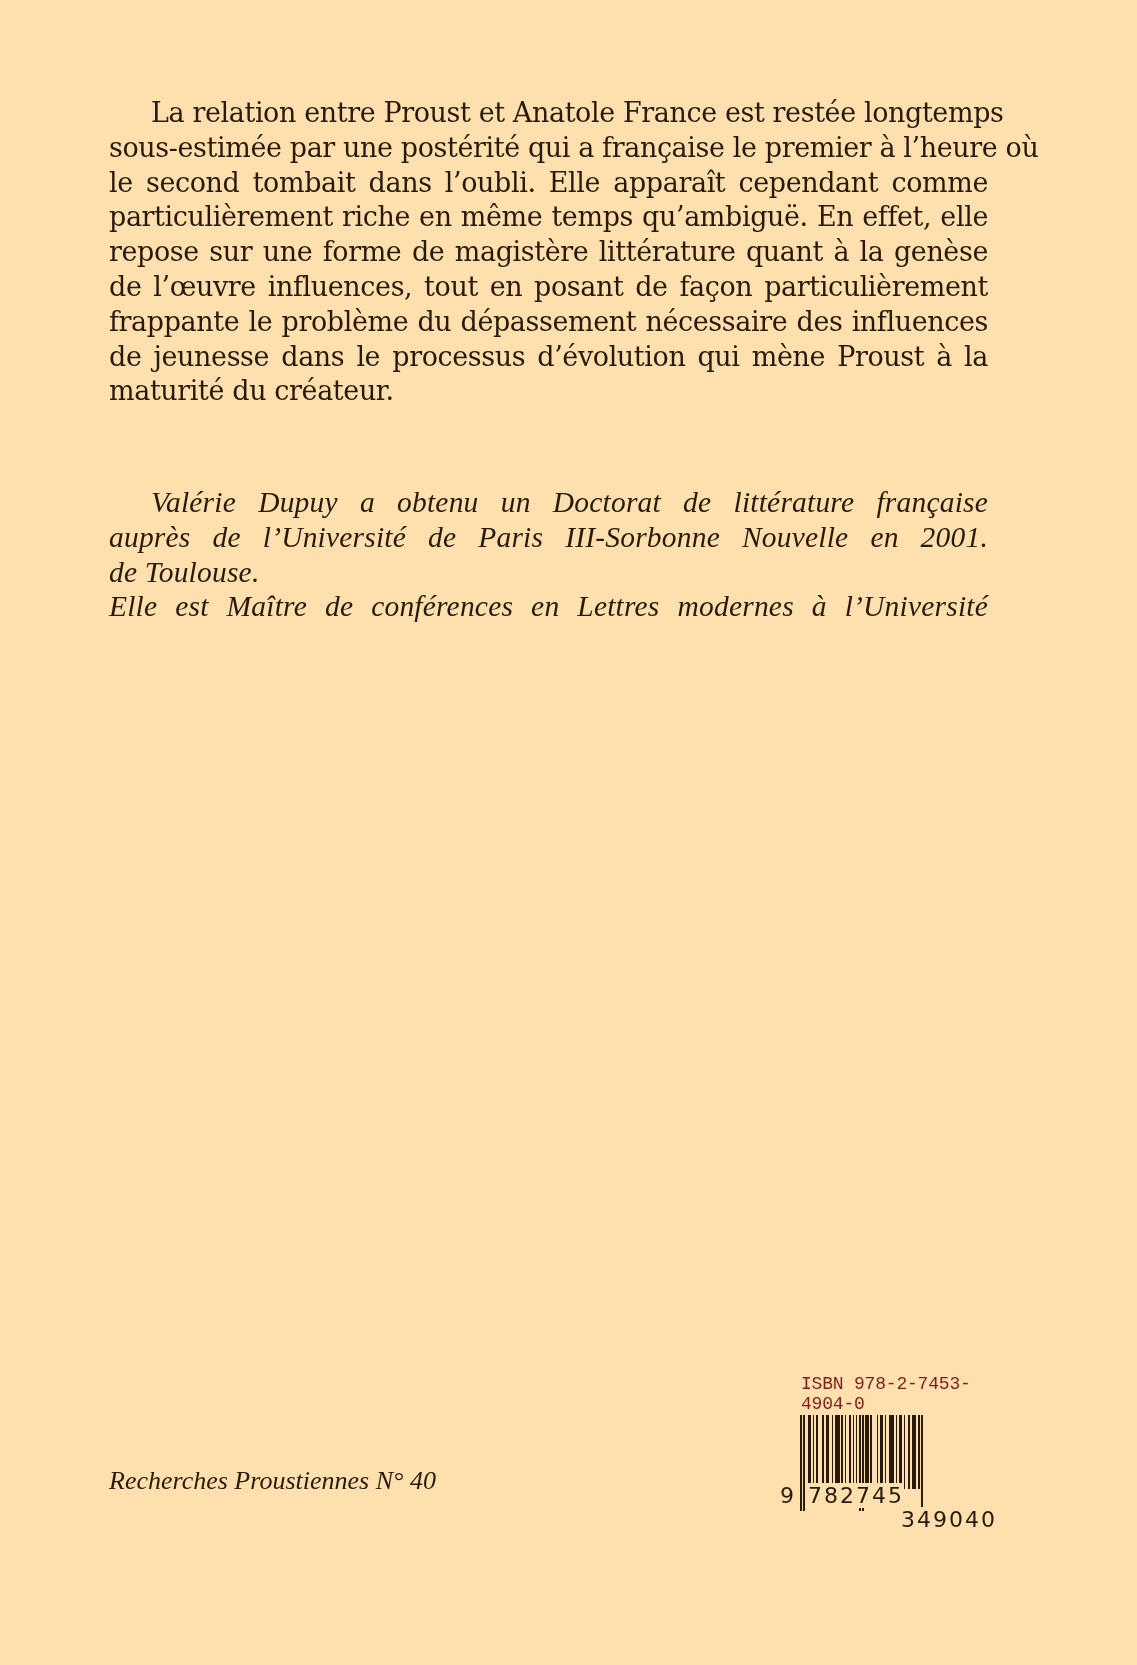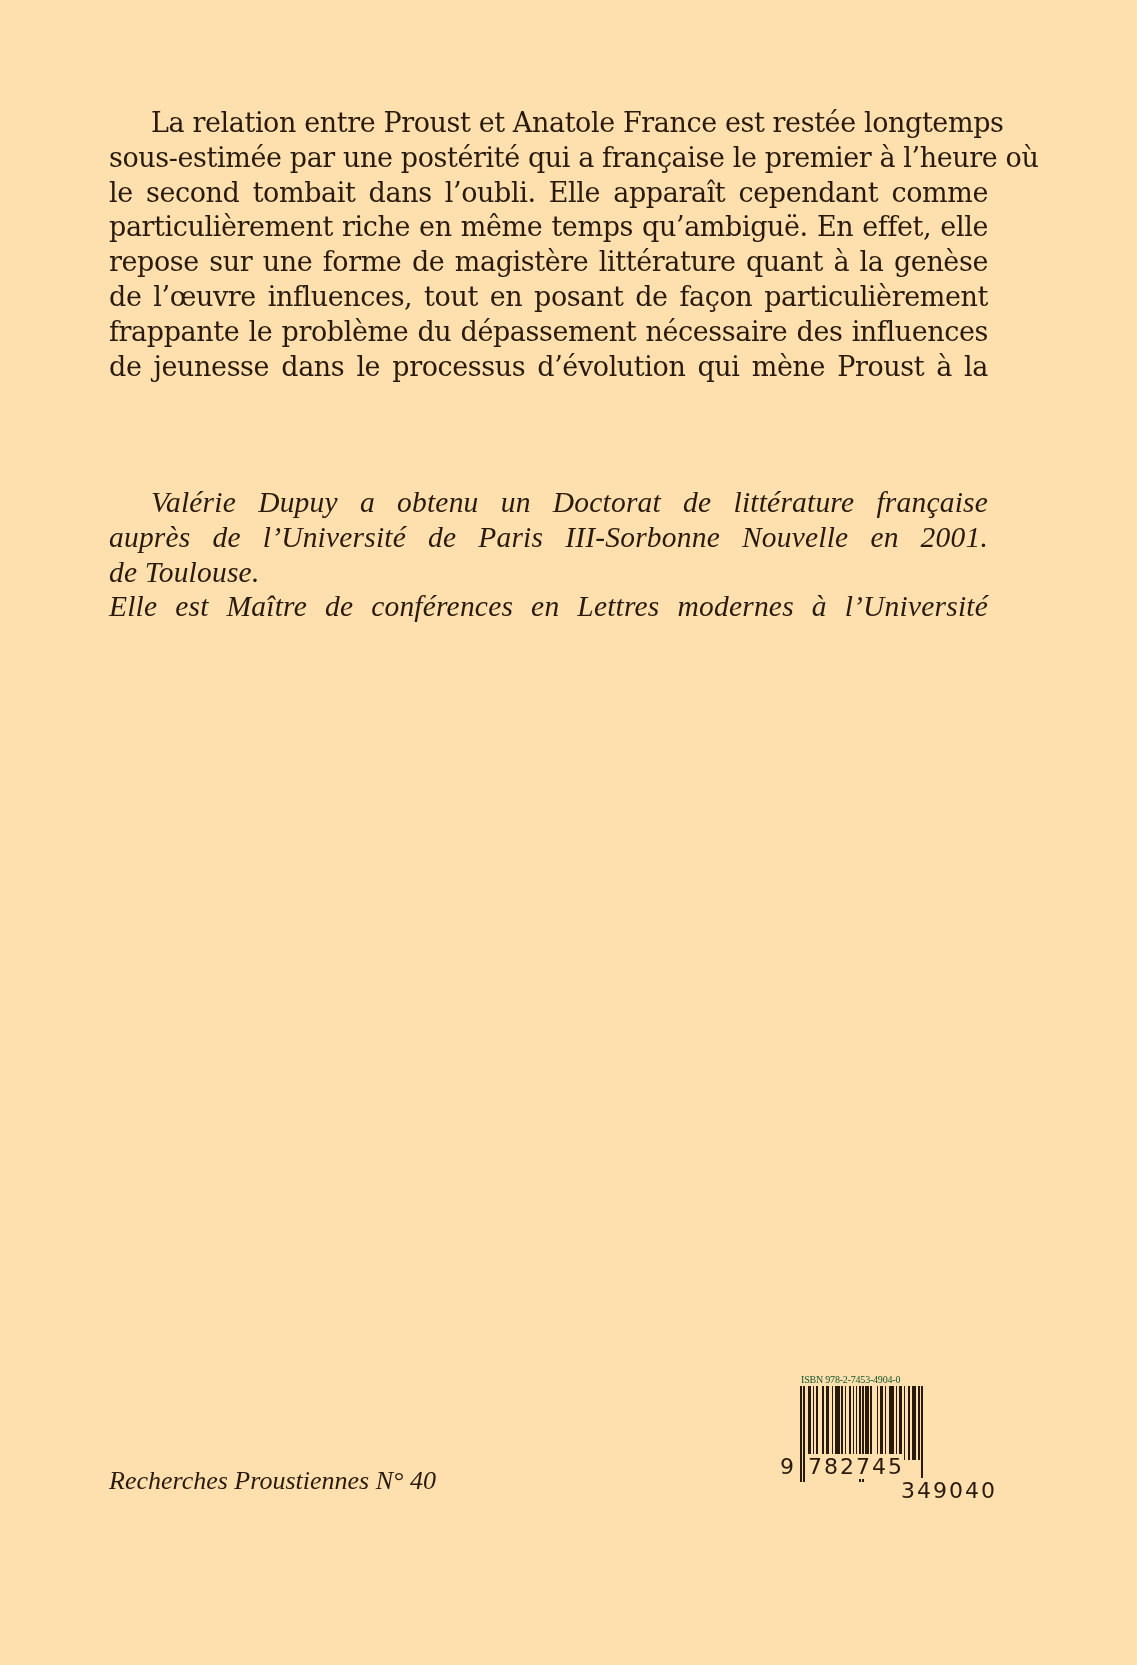--- a/index.html
+++ b/index.html
@@ -1,42 +1,43 @@
 <!DOCTYPE html>
 <html><head>
 <meta charset="utf-8">
 <style>
   html, body { margin:0; padding:0; }
   body { width:1137px; height:1665px; background:#fde0ae; position:relative; overflow:hidden; color:#2a1a0e; }
   .para { position:absolute; left:109px; width:879px; font-family:"DejaVu Serif", serif; font-size:27px; line-height:34.8px; text-align:justify; letter-spacing:-0.4px; }
-  .p1 { top:106px; }
+  .p1 { top:96px; }
   .p2 { top:485px; font-family:"Liberation Serif", serif; font-style:italic; font-size:29.5px; letter-spacing:0.2px; }
   .p1 .line, .p2 .line { display:block; text-align:justify; text-align-last:justify; white-space:nowrap; }
   .p1 .line.last, .p2 .line.last { text-align-last:left; }
   .indent { padding-left:42px; }
   .series { position:absolute; left:109px; top:1466px; font-family:"Liberation Serif", serif; font-style:italic; font-size:26px; }
   .isbn-block { position:absolute; left:798px; top:1374px; width:200px; }
-  .isbn-label { font-family:Liberation Serif, serif; font-size:10px; letter-spacing:-0.2px; color:#14532d; margin-left:3px; }
+  .isbn-label { font-family:Liberation Mono, monospace; font-size:18px; letter-spacing:-0.2px; color:#7f1d1d; margin-left:3px; }
   .barcode { position:relative; margin-top:1px; height:96px; }
   .bars { position:absolute; left:2px; top:0; height:96px; display:flex; align-items:flex-start; }
   .bar { background:#2a1a0e; }
   .digits { position:absolute; font-family:"DejaVu Sans", sans-serif; font-size:22px; background:#fde0ae; top:68px; letter-spacing:2px; }
 </style>
 </head>
 <body>
 
 <div class="para p1">
   <span class="line indent">La relation entre Proust et Anatole France est restée longtemps</span>
   <span class="line">sous-estimée par une postérité qui a française le premier à l’heure où</span>
   <span class="line">le second tombait dans l’oubli. Elle apparaît cependant comme</span>
   <span class="line">particulièrement riche en même temps qu’ambiguë. En effet, elle</span>
   <span class="line">repose sur une forme de magistère littérature quant à la genèse</span>
   <span class="line">de l’œuvre influences, tout en posant de façon particulièrement</span>
   <span class="line">frappante le problème du dépassement nécessaire des influences</span>
   <span class="line">de jeunesse dans le processus d’évolution qui mène Proust à la</span>
+  <span class="line last">maturité du créateur.</span>
 </div>
 
 <div class="para p2">
   <span class="line indent">Valérie Dupuy a obtenu un Doctorat de littérature française</span>
   <span class="line">auprès de l’Université de Paris III-Sorbonne Nouvelle en 2001.</span>
   <span class="line last">de Toulouse.</span>
   <span class="line">Elle est Maître de conférences en Lettres modernes à l’Université</span>
 </div>
 
 <div class="series">Recherches Proustiennes N° 40</div>

